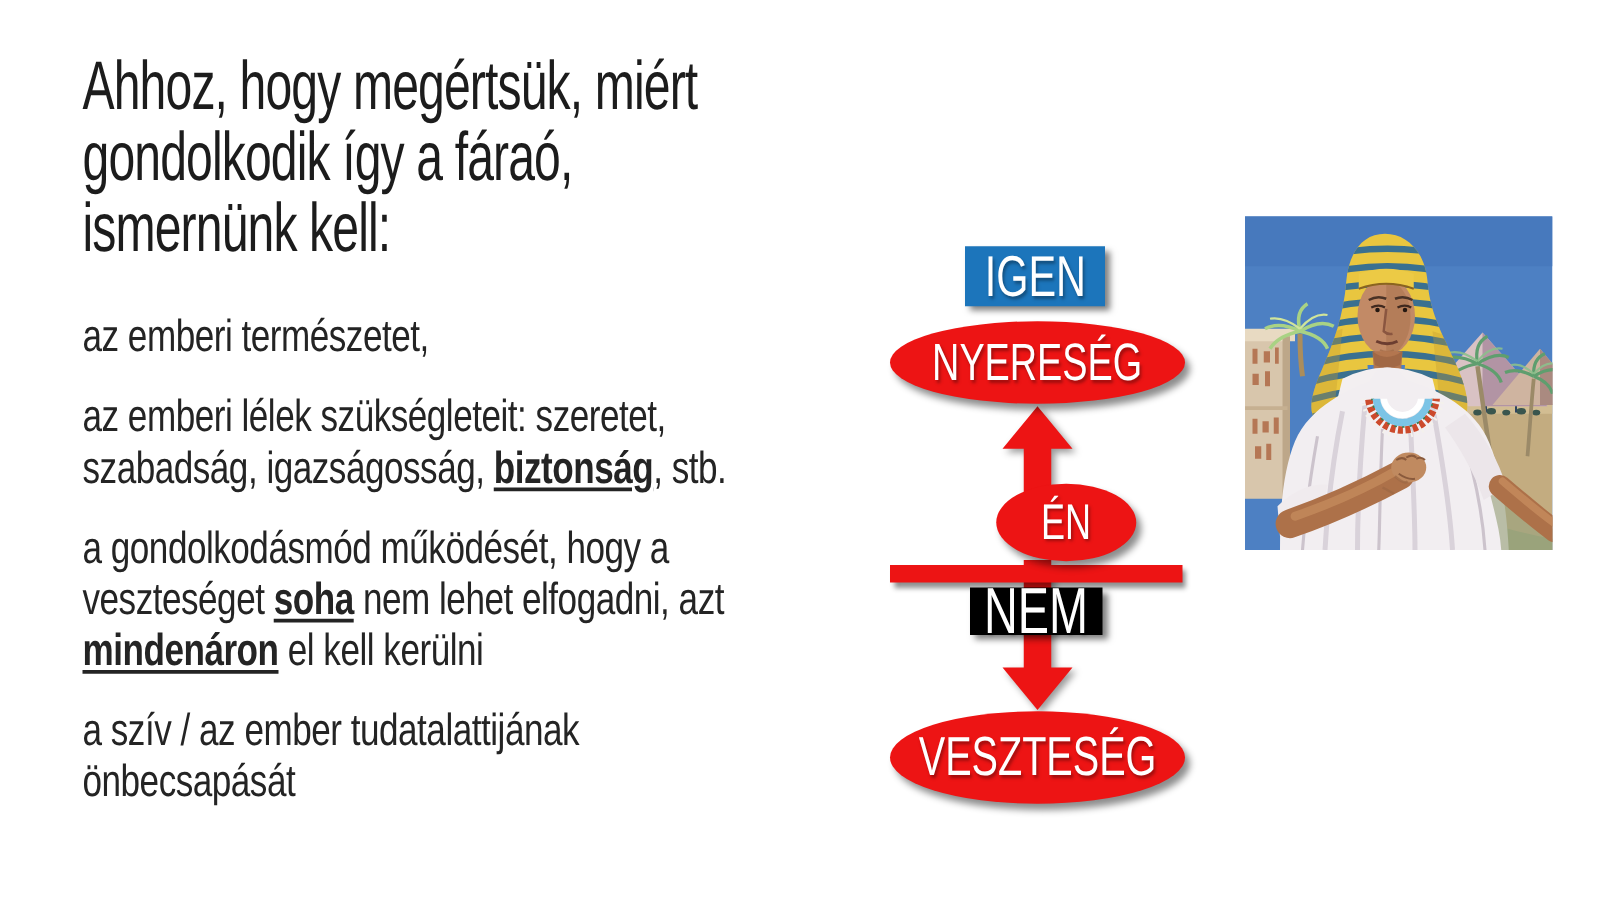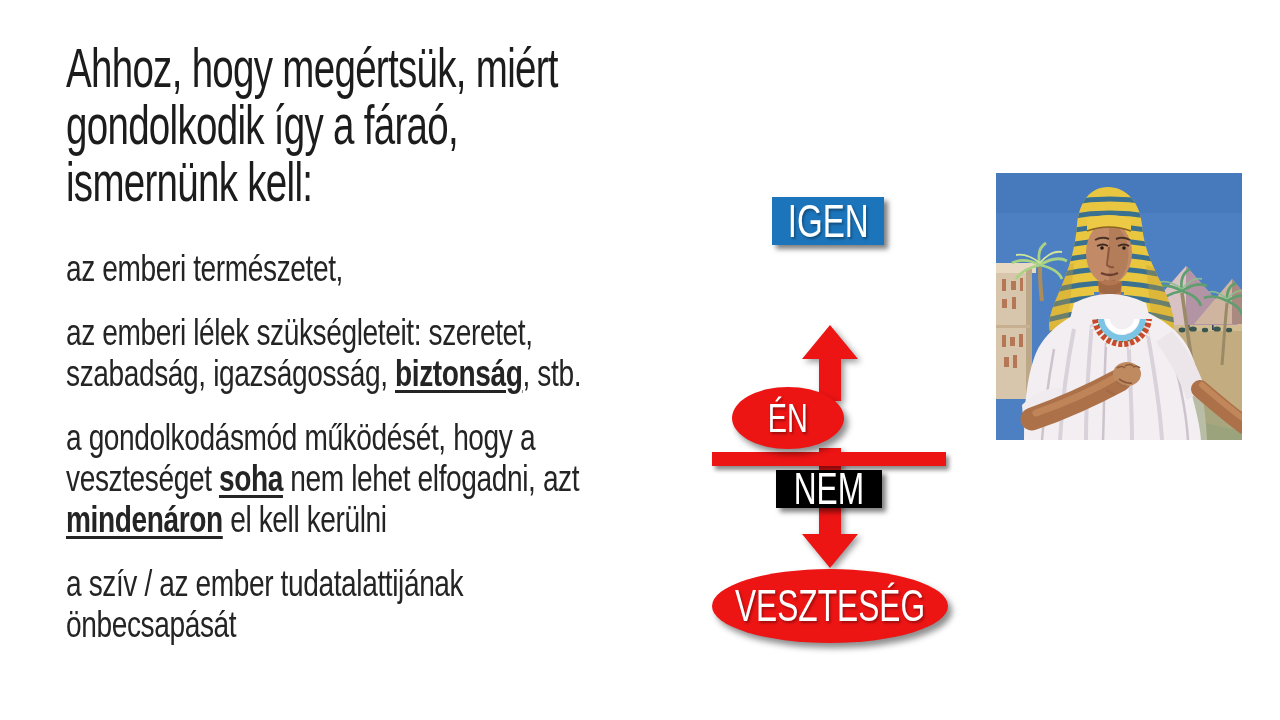--- a/index.html
+++ b/index.html
@@ -39,29 +39,29 @@
     text-shadow:2px 2px 3px rgba(0,0,0,0.35);
     white-space:nowrap;
   }
   .igen {
     left:748px; top:197px; width:112px; height:48px;
     background:var(--blue); font-size:46px;
     box-shadow:4px 4px 5px rgba(0,0,0,0.5);
   }
   .ell { background:var(--red); border-radius:50%; box-shadow:4px 5px 6px rgba(0,0,0,0.45); }
   .nyer  { left:688px; top:257px; width:236px; height:66px; font-size:42px; }
-  .en    { left:708px; top:387px; width:112px; height:62px; font-size:40px; }
+  .en    { left:773px; top:387px; width:112px; height:62px; font-size:40px; }
   .veszt { left:688px; top:569px; width:236px; height:74px; font-size:44px; }
   .bar {
     position:absolute; left:688px; top:452px; width:234px; height:14px;
     background:var(--red); box-shadow:3px 4px 4px rgba(0,0,0,0.45);
   }
   .nem {
     left:752px; top:470px; width:106px; height:38px;
-    background:var(--black); font-size:44px;
+    background:var(--black); font-size:52px;
     box-shadow:4px 4px 5px rgba(0,0,0,0.5);
   }
   .arrow { position:absolute; overflow:visible; }
   .arrow polygon, .arrow rect { fill:var(--red); }
   .arr-up   { left:776px; top:325px; width:60px; height:76px; filter:drop-shadow(3px 3px 3px rgba(0,0,0,0.4)); }
   .arr-down { left:776px; top:448px; width:60px; height:120px; filter:drop-shadow(3px 3px 3px rgba(0,0,0,0.4)); }
   
   .arr-up, .arr-down { z-index:1; }
   .bar { z-index:2; }
   .igen,.nyer,.en,.nem,.veszt { z-index:3; }
@@ -96,20 +96,23 @@
       <rect x="19" y="0" width="22" height="88"></rect>
       <polygon points="2,86 58,86 30,120"></polygon>
     </svg>
 
     <div class="bar"></div>
 
     <div class="shape igen">
       <span class="lbl">IGEN</span>
     </div>
 
+    <div class="shape ell nyer">
+      <span class="lbl">NYERESÉG</span>
+    </div>
 
     <div class="shape ell en">
       <span class="lbl">ÉN</span>
     </div>
 
     <div class="shape nem">
       <span class="lbl">NEM</span>
     </div>
 
     <div class="shape ell veszt">

